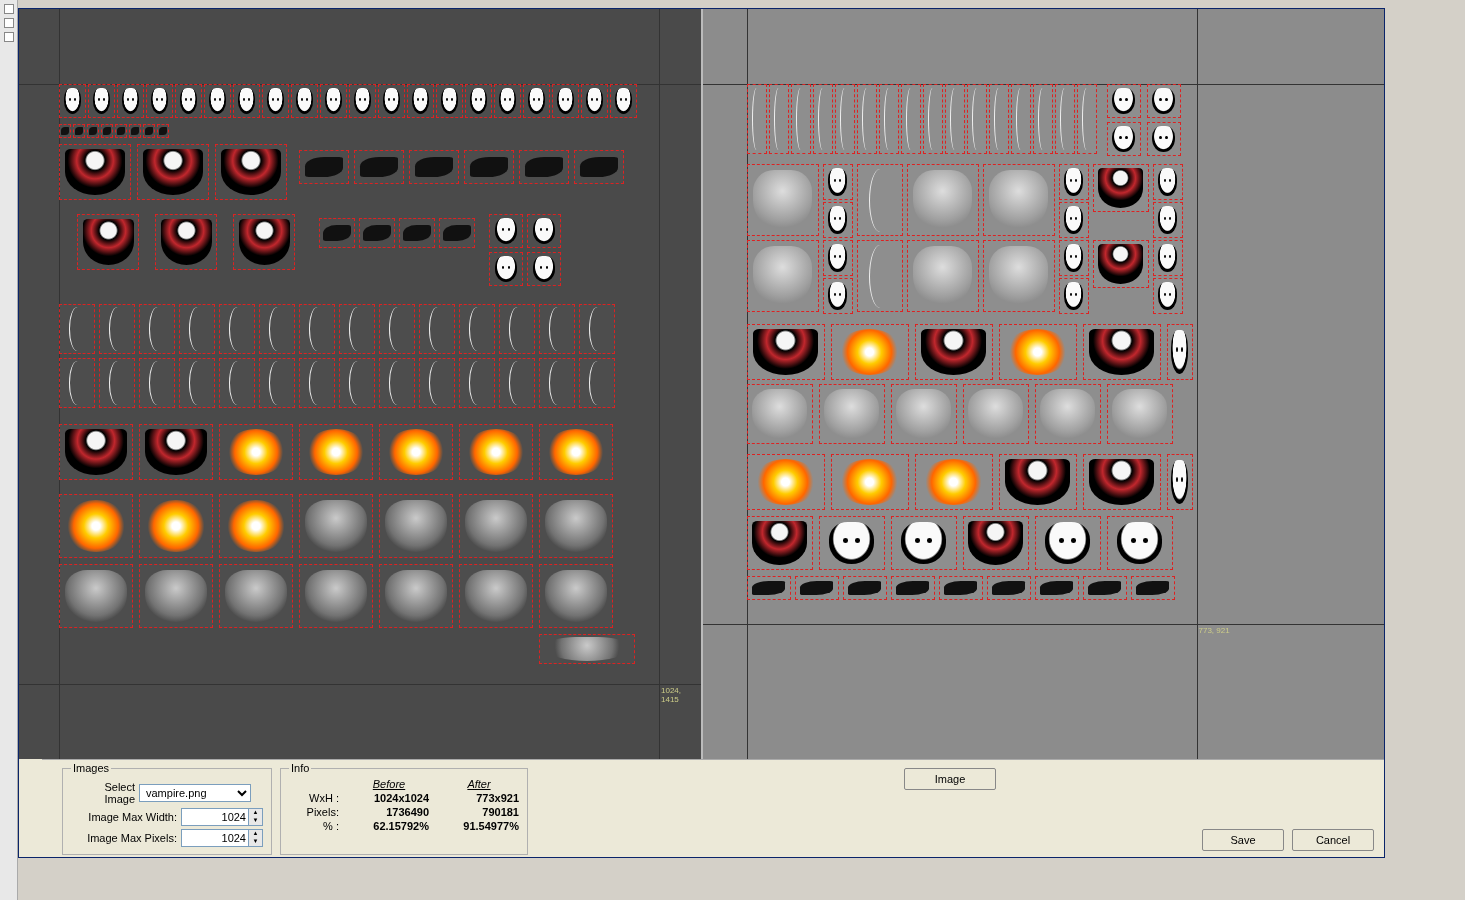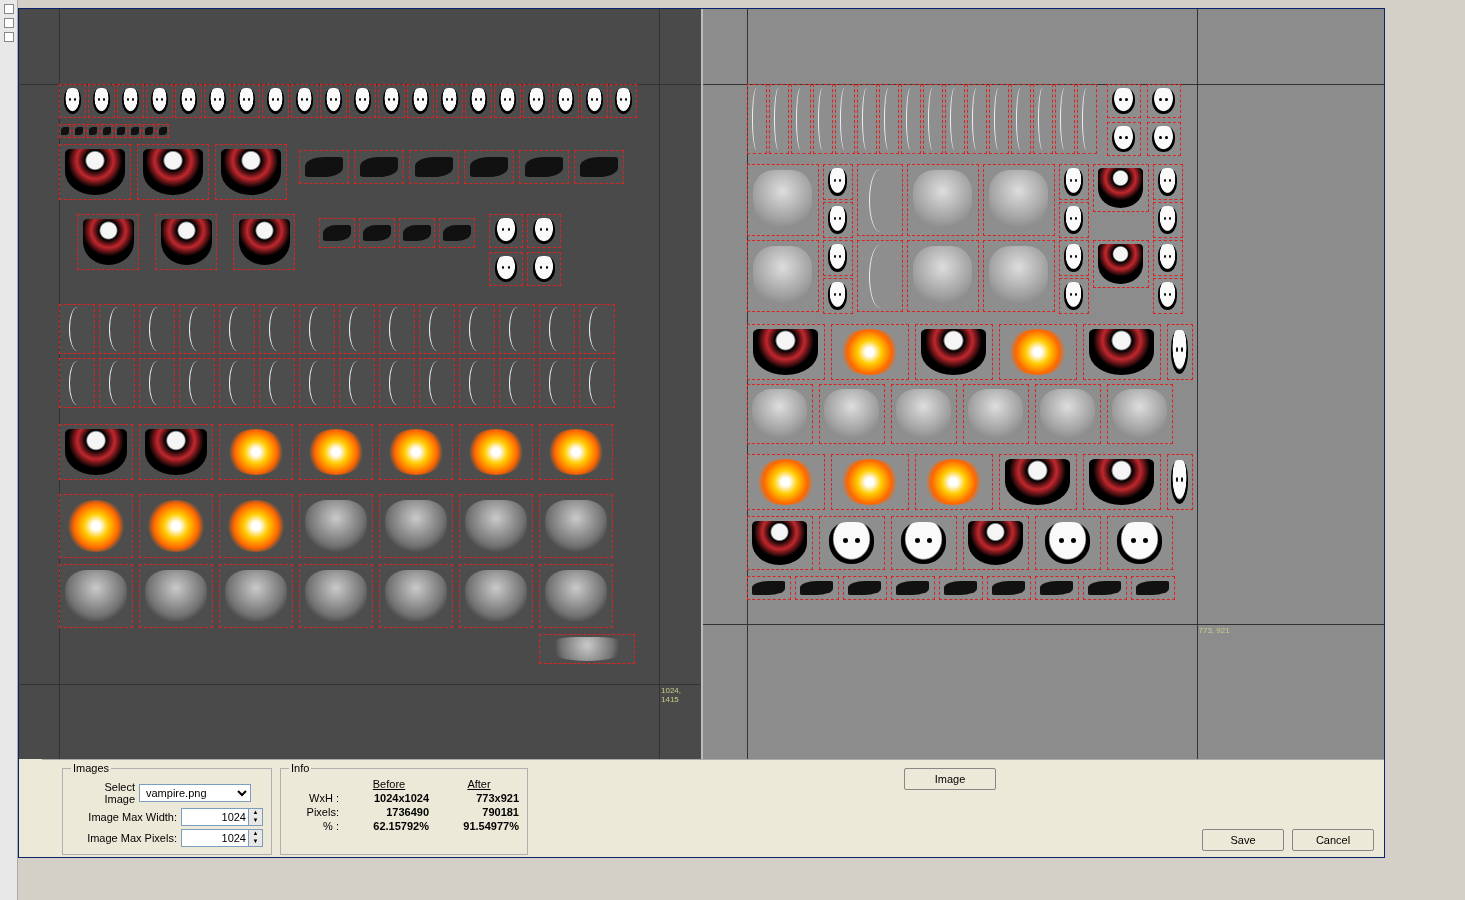--- a/index.html
+++ b/index.html
@@ -42,21 +42,21 @@
 legend { font-size: 11px; padding: 0 2px; }
 .row { display: flex; align-items: center; margin: 3px 0; gap: 4px; }
 .row label { text-align: right; }
 select, input[type=text] { border: 1px solid #7b9ebd; background: #fff; height: 18px; padding: 0 2px; font-size: 11px; }
 .spin { display: inline-flex; }
 .spin input { width: 68px; text-align: right; }
 .spin .arrows { width: 14px; display: flex; flex-direction: column; border: 1px solid #7b9ebd; border-left: none; }
 .spin .arrows span { flex: 1; font-size: 6px; text-align: center; line-height: 7px; background: #e8e8e8; cursor: pointer; }
 
 .info-grid { display: grid; grid-template-columns: 50px 80px 80px; gap: 2px 10px; }
-.info-grid .hd { text-decoration: underline; text-align: center; }
+.info-grid .hd { text-decoration: underline; text-align: center; font-style: italic; }
 .info-grid .lab { text-align: right; }
 .info-grid .val { font-weight: bold; text-align: right; }
 
 .start-wrap { flex: 1; display: flex; justify-content: center; align-items: flex-start; padding-top: 6px; }
 button.win { min-width: 82px; height: 22px; background: #ece9d8; border: 1px solid #888; border-radius: 2px; cursor: pointer; }
 .footer-btns { position: absolute; right: 10px; bottom: 6px; display: flex; gap: 8px; }
 </style>
 </head>
 <body>
 

